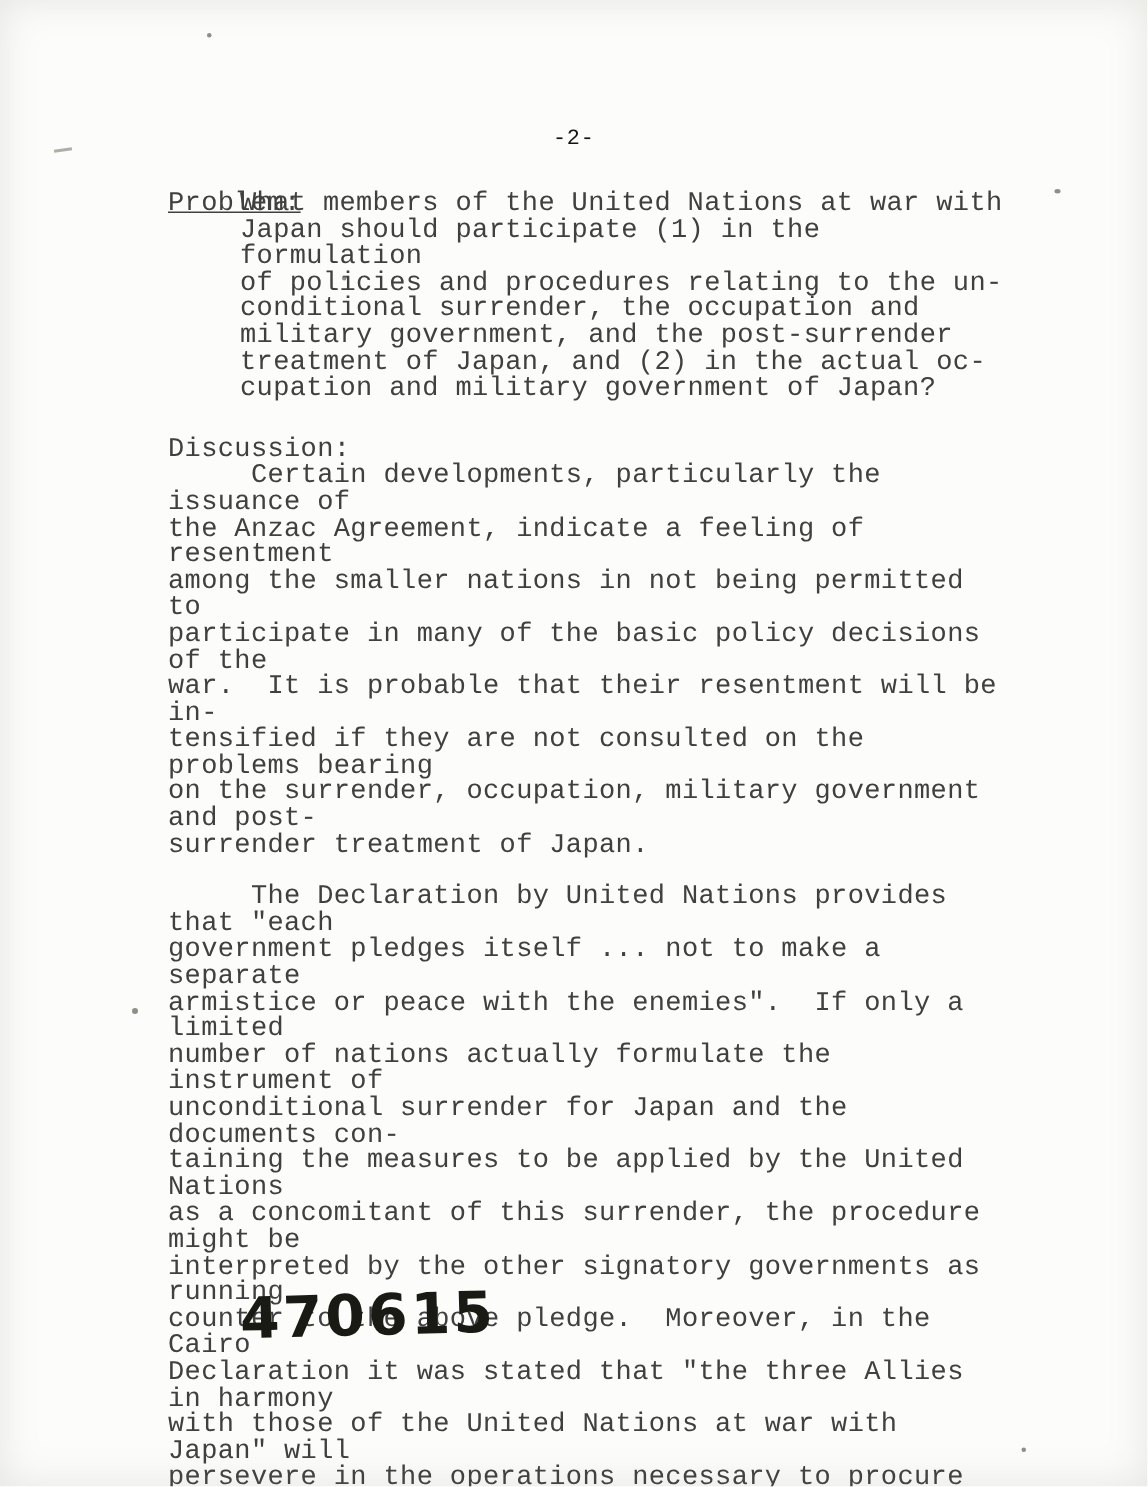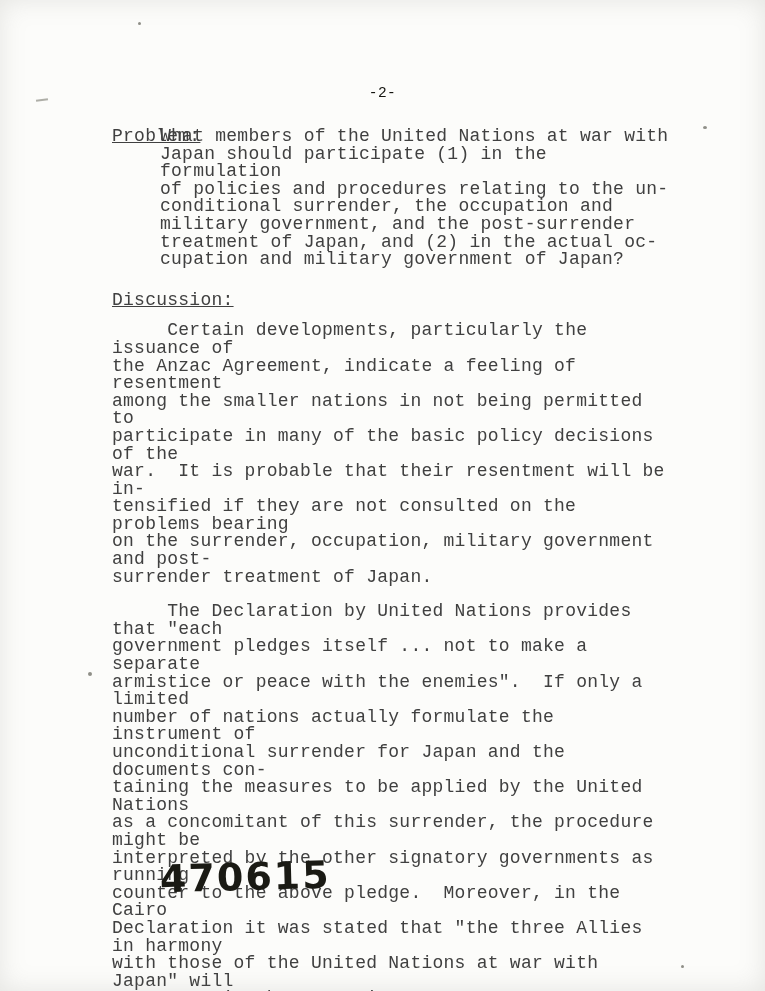--- a/index.html
+++ b/index.html
@@ -66,22 +66,20 @@
     text-decoration: underline;
     white-space: nowrap;
   }
   .labeled-para .body {
     margin-left: 48px;
     white-space: pre-wrap;
   }
 
   .section-heading {
     margin-top: 4px;
-    margin-bottom: 13px;
-    text-decoration: underline;
     display: inline-block;
   }
   .heading-wrap {
     margin-bottom: 0;
   }
 
   p.para {
     margin: 0 0 17px 0;
     white-space: pre-wrap;
   }

